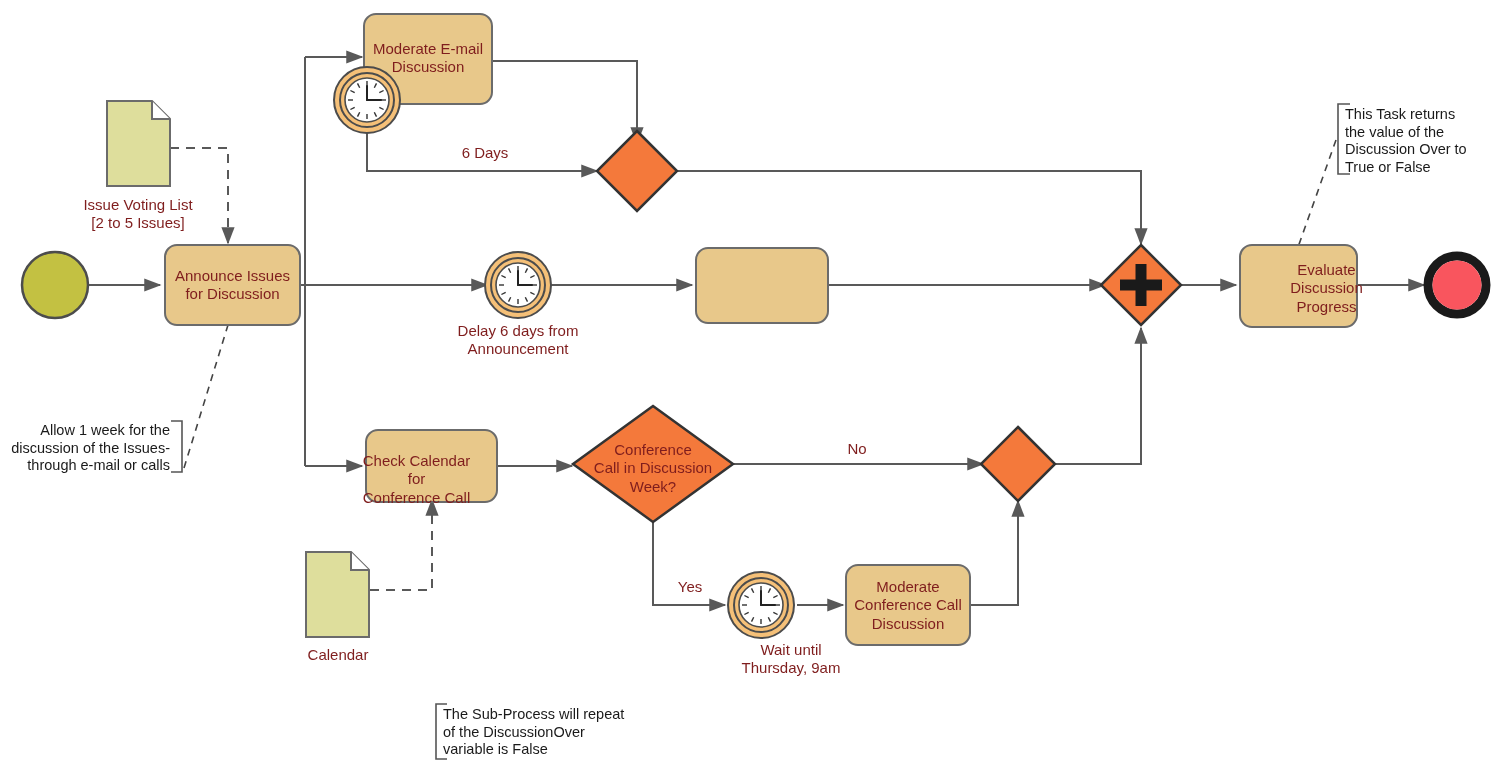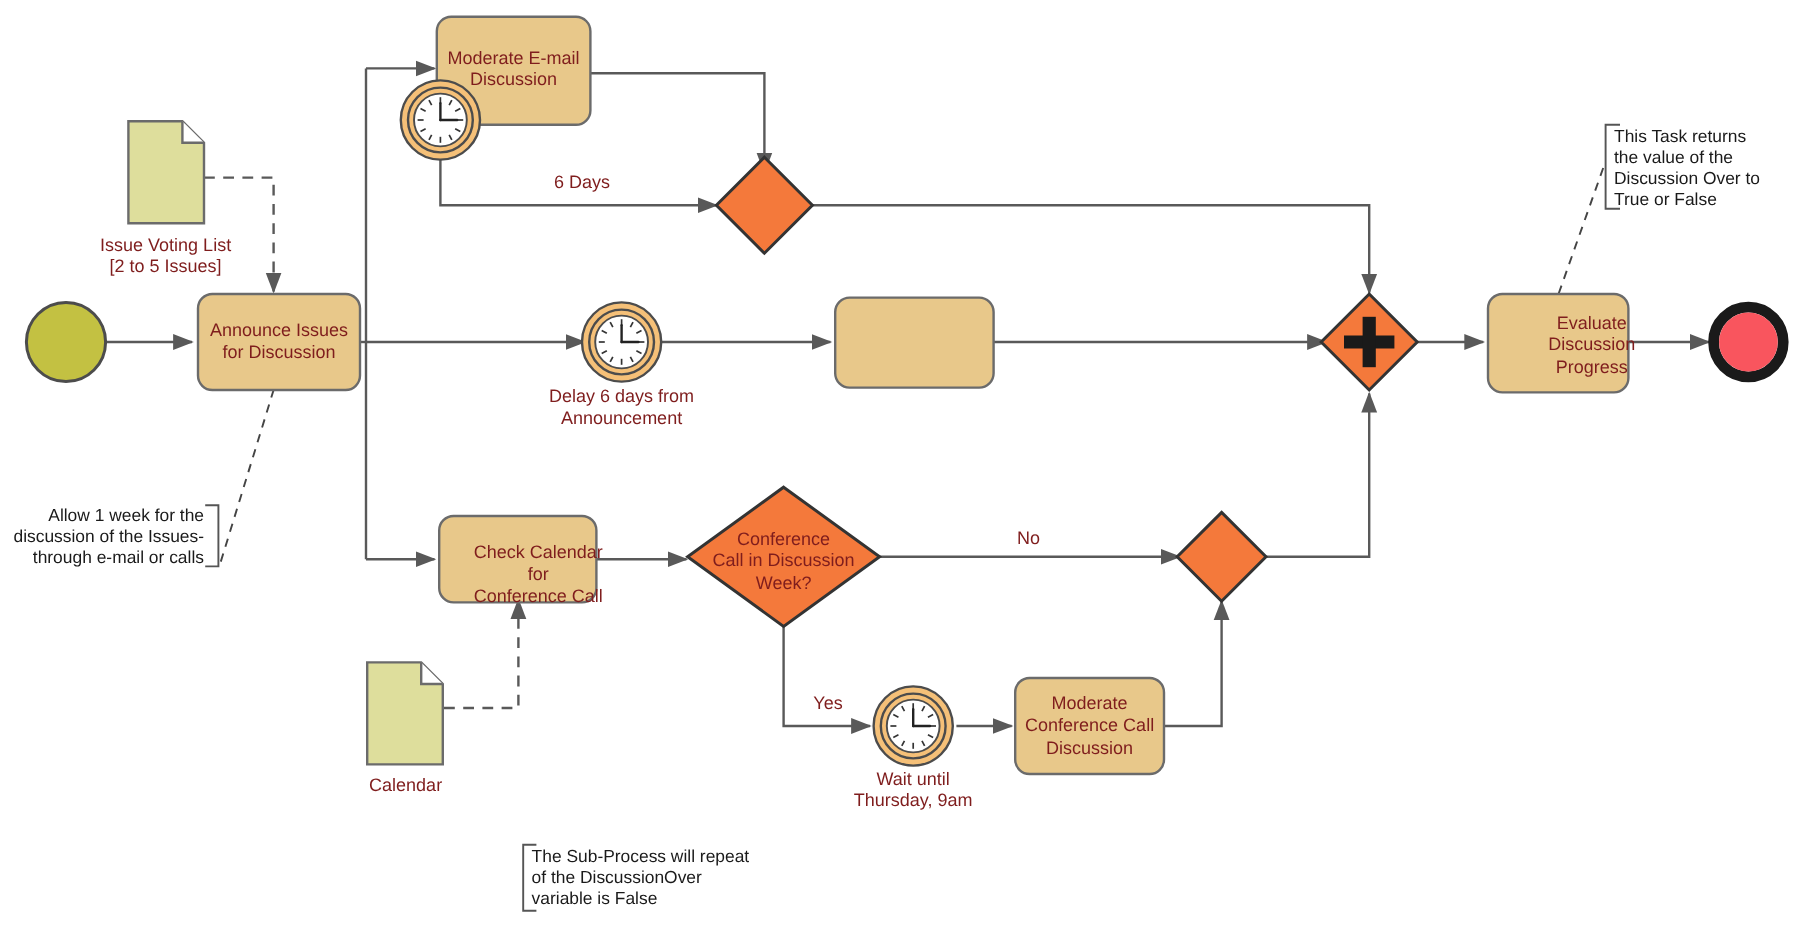--- a/index.html
+++ b/index.html
@@ -308,39 +308,39 @@
     </g>
   </svg>
 
   <div class="lbl task-label" style="left:364px; top:40px; width:128px;">Moderate E-mail
 Discussion</div>
 
   <div class="lbl task-label" style="left:165px; top:267px; width:135px;">Announce Issues
 for Discussion</div>
 
 
-  <div class="lbl task-label" style="left:384px; top:452px; width:129px;">Check Calendar for
+  <div class="lbl task-label" style="left:352px; top:452px; width:129px;">Check Calendar for
 Conference Call</div>
 
   <div class="lbl task-label" style="left:846px; top:578px; width:124px;">Moderate
 Conference Call
 Discussion</div>
 
   <div class="lbl task-label" style="left:1240px; top:261px; width:117px;margin-left:28px;">Evaluate
 Discussion
 Progress</div>
 
   <div class="lbl gw-label" style="left:573px; top:441px; width:160px;">Conference
 Call in Discussion
 Week?</div>
 
   <div class="lbl outside-label" style="left:438px; top:322px; width:160px;">Delay 6 days from
 Announcement</div>
 
-  <div class="lbl outside-label" style="left:686px; top:641px; width:150px;">Wait until
+  <div class="lbl outside-label" style="left:716px; top:641px; width:150px;">Wait until
 Thursday, 9am</div>
 
   <div class="lbl outside-label" style="left:58px; top:196px; width:160px;">Issue Voting List
 [2 to 5 Issues]</div>
 
   <div class="lbl outside-label" style="left:268px; top:646px; width:140px;">Calendar</div>
 
   <div class="lbl flow-label" style="left:425px; top:144px; width:120px;">6 Days</div>
 
   <div class="lbl flow-label" style="left:812px; top:440px; width:90px;">No</div>

